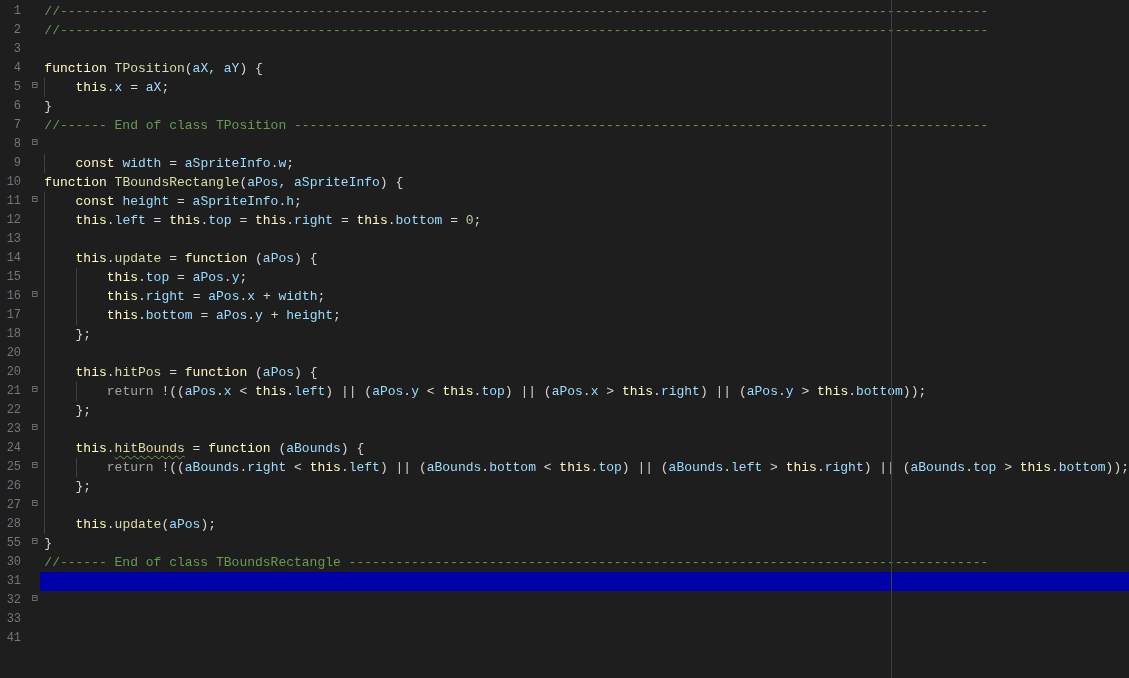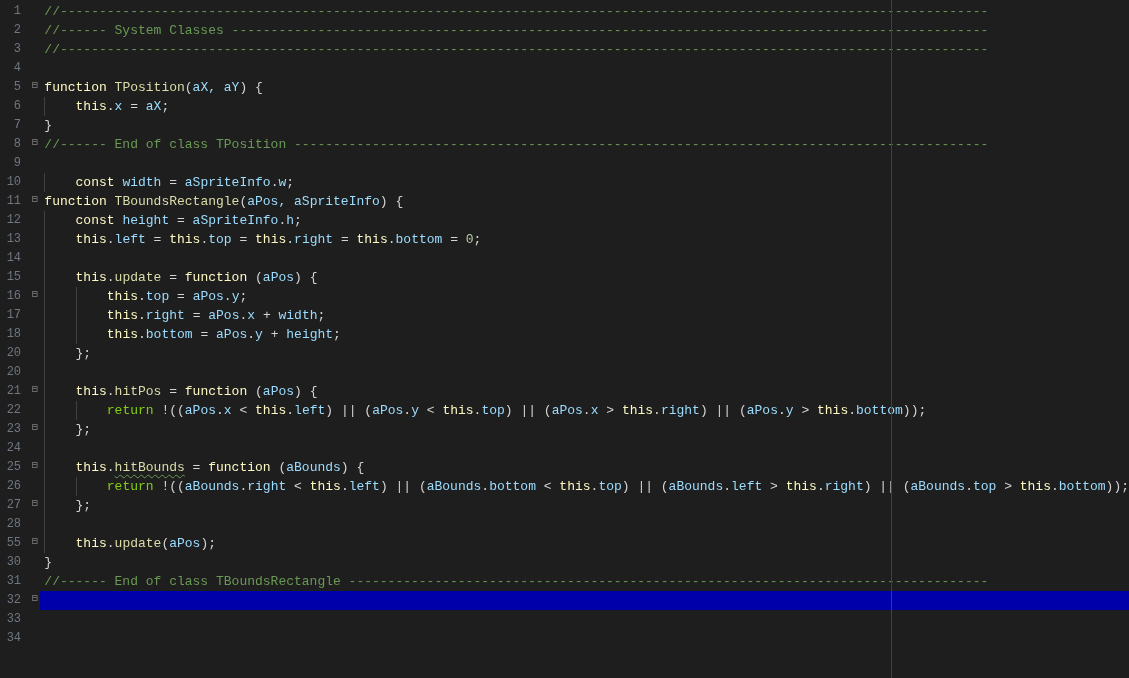--- a/index.html
+++ b/index.html
@@ -64,21 +64,21 @@
       vertical-align: top;
       width: 0;
       margin-right: -1px;
     }
     .c-comment { color: #6a9955; }
     .c-keyword { color: #fef9c3; }
     .c-fname   { color: #dcdcaa; }
     .c-prop    { color: #9cdcfe; }
     .c-punct   { color: #d4d4d4; }
     .c-num     { color: #b5cea8; }
-    .c-return  { color: #84cc16; }
+    .c-return  { color: #a3a3a3; }
     .c-underline { text-decoration: underline wavy #6a9955 1px; text-underline-offset:3px;text-align:center;}
     .ruler {
       position: absolute;
       top: 0;
       bottom: 0;
       border-left: 1px solid #404040;
       left: 851px;
       pointer-events: none;
     }
   </style>
@@ -113,21 +113,21 @@
       <div class="ln">24</div>
       <div class="ln">25</div>
       <div class="ln">26</div>
       <div class="ln">27</div>
       <div class="ln">28</div>
       <div class="ln">55</div>
       <div class="ln">30</div>
       <div class="ln">31</div>
       <div class="ln">32</div>
       <div class="ln">33</div>
-      <div class="ln">34</div>
+      <div class="ln">41</div>
     </div>
   <div class="fold-col" id="foldcol">
       <div class="fc"></div>
       <div class="fc"></div>
       <div class="fc"></div>
       <div class="fc"></div>
       <div class="fc">⊟</div>
       <div class="fc"></div>
       <div class="fc"></div>
       <div class="fc">⊟</div>
@@ -154,21 +154,20 @@
       <div class="fc">⊟</div>
       <div class="fc"></div>
       <div class="fc"></div>
       <div class="fc">⊟</div>
       <div class="fc"></div>
       <div class="fc"></div>
     </div>
   <div class="code-area" id="codearea">
     <div class="ruler"></div>
   <div class="line"><span class="c-comment">//-----------------------------------------------------------------------------------------------------------------------</span></div>
-      <div class="line"><span class="c-comment">//------ System Classes -------------------------------------------------------------------------------------------------</span></div>
       <div class="line"><span class="c-comment">//-----------------------------------------------------------------------------------------------------------------------</span></div>
       <div class="line"></div>
       <div class="line"><span class="c-keyword">function</span> <span class="c-fname">TPosition</span><span class="c-punct">(</span><span class="c-prop">aX, aY</span><span class="c-punct">) {</span></div>
       <div class="line"><span class="indent-guide"></span>    <span class="c-keyword">this</span><span class="c-punct">.</span><span class="c-prop">x</span><span class="c-punct"> = </span><span class="c-prop">aX</span><span class="c-punct">;</span></div>
       <div class="line"><span class="c-punct">}</span></div>
       <div class="line"><span class="c-comment">//------ End of class TPosition -----------------------------------------------------------------------------------------</span></div>
       <div class="line"></div>
       <div class="line"><span class="indent-guide"></span>    <span class="c-keyword">const</span><span class="c-punct"> </span><span class="c-prop">width</span><span class="c-punct"> = </span><span class="c-prop">aSpriteInfo</span><span class="c-punct">.</span><span class="c-prop">w</span><span class="c-punct">;</span></div>
       <div class="line"><span class="c-keyword">function</span> <span class="c-fname">TBoundsRectangle</span><span class="c-punct">(</span><span class="c-prop">aPos, aSpriteInfo</span><span class="c-punct">) {</span></div>
       <div class="line"><span class="indent-guide"></span>    <span class="c-keyword">const</span><span class="c-punct"> </span><span class="c-prop">height</span><span class="c-punct"> = </span><span class="c-prop">aSpriteInfo</span><span class="c-punct">.</span><span class="c-prop">h</span><span class="c-punct">;</span></div>

